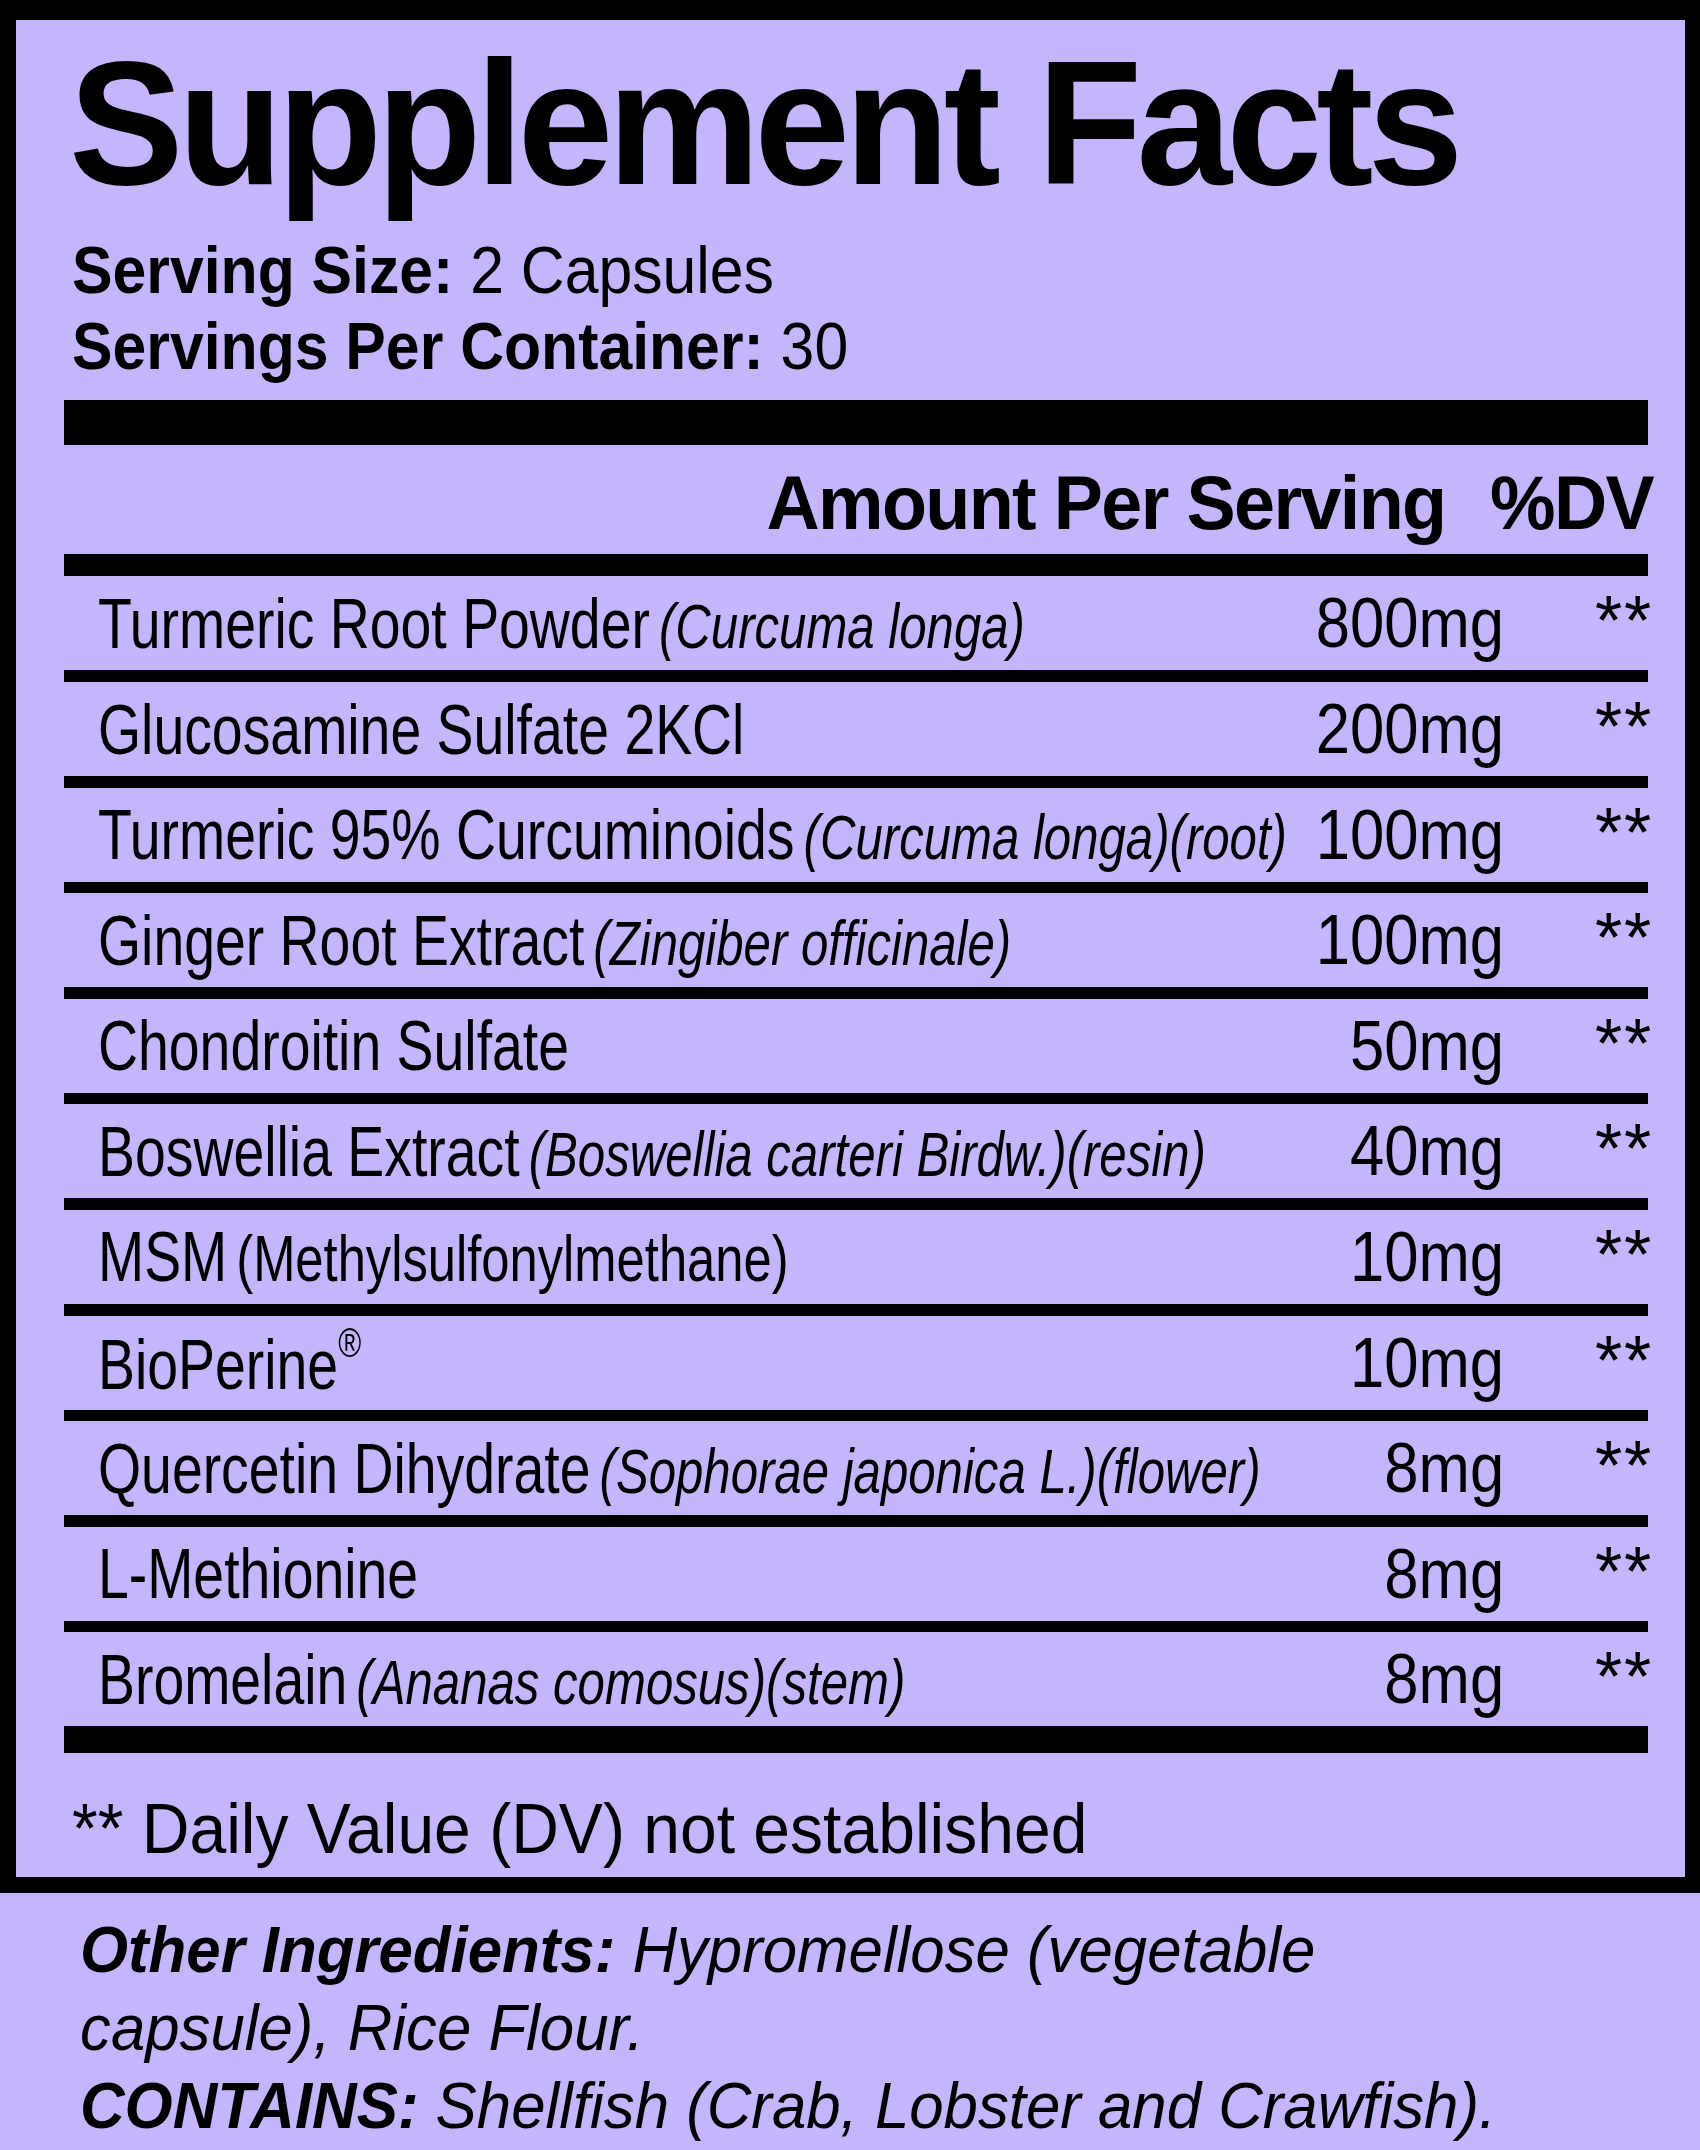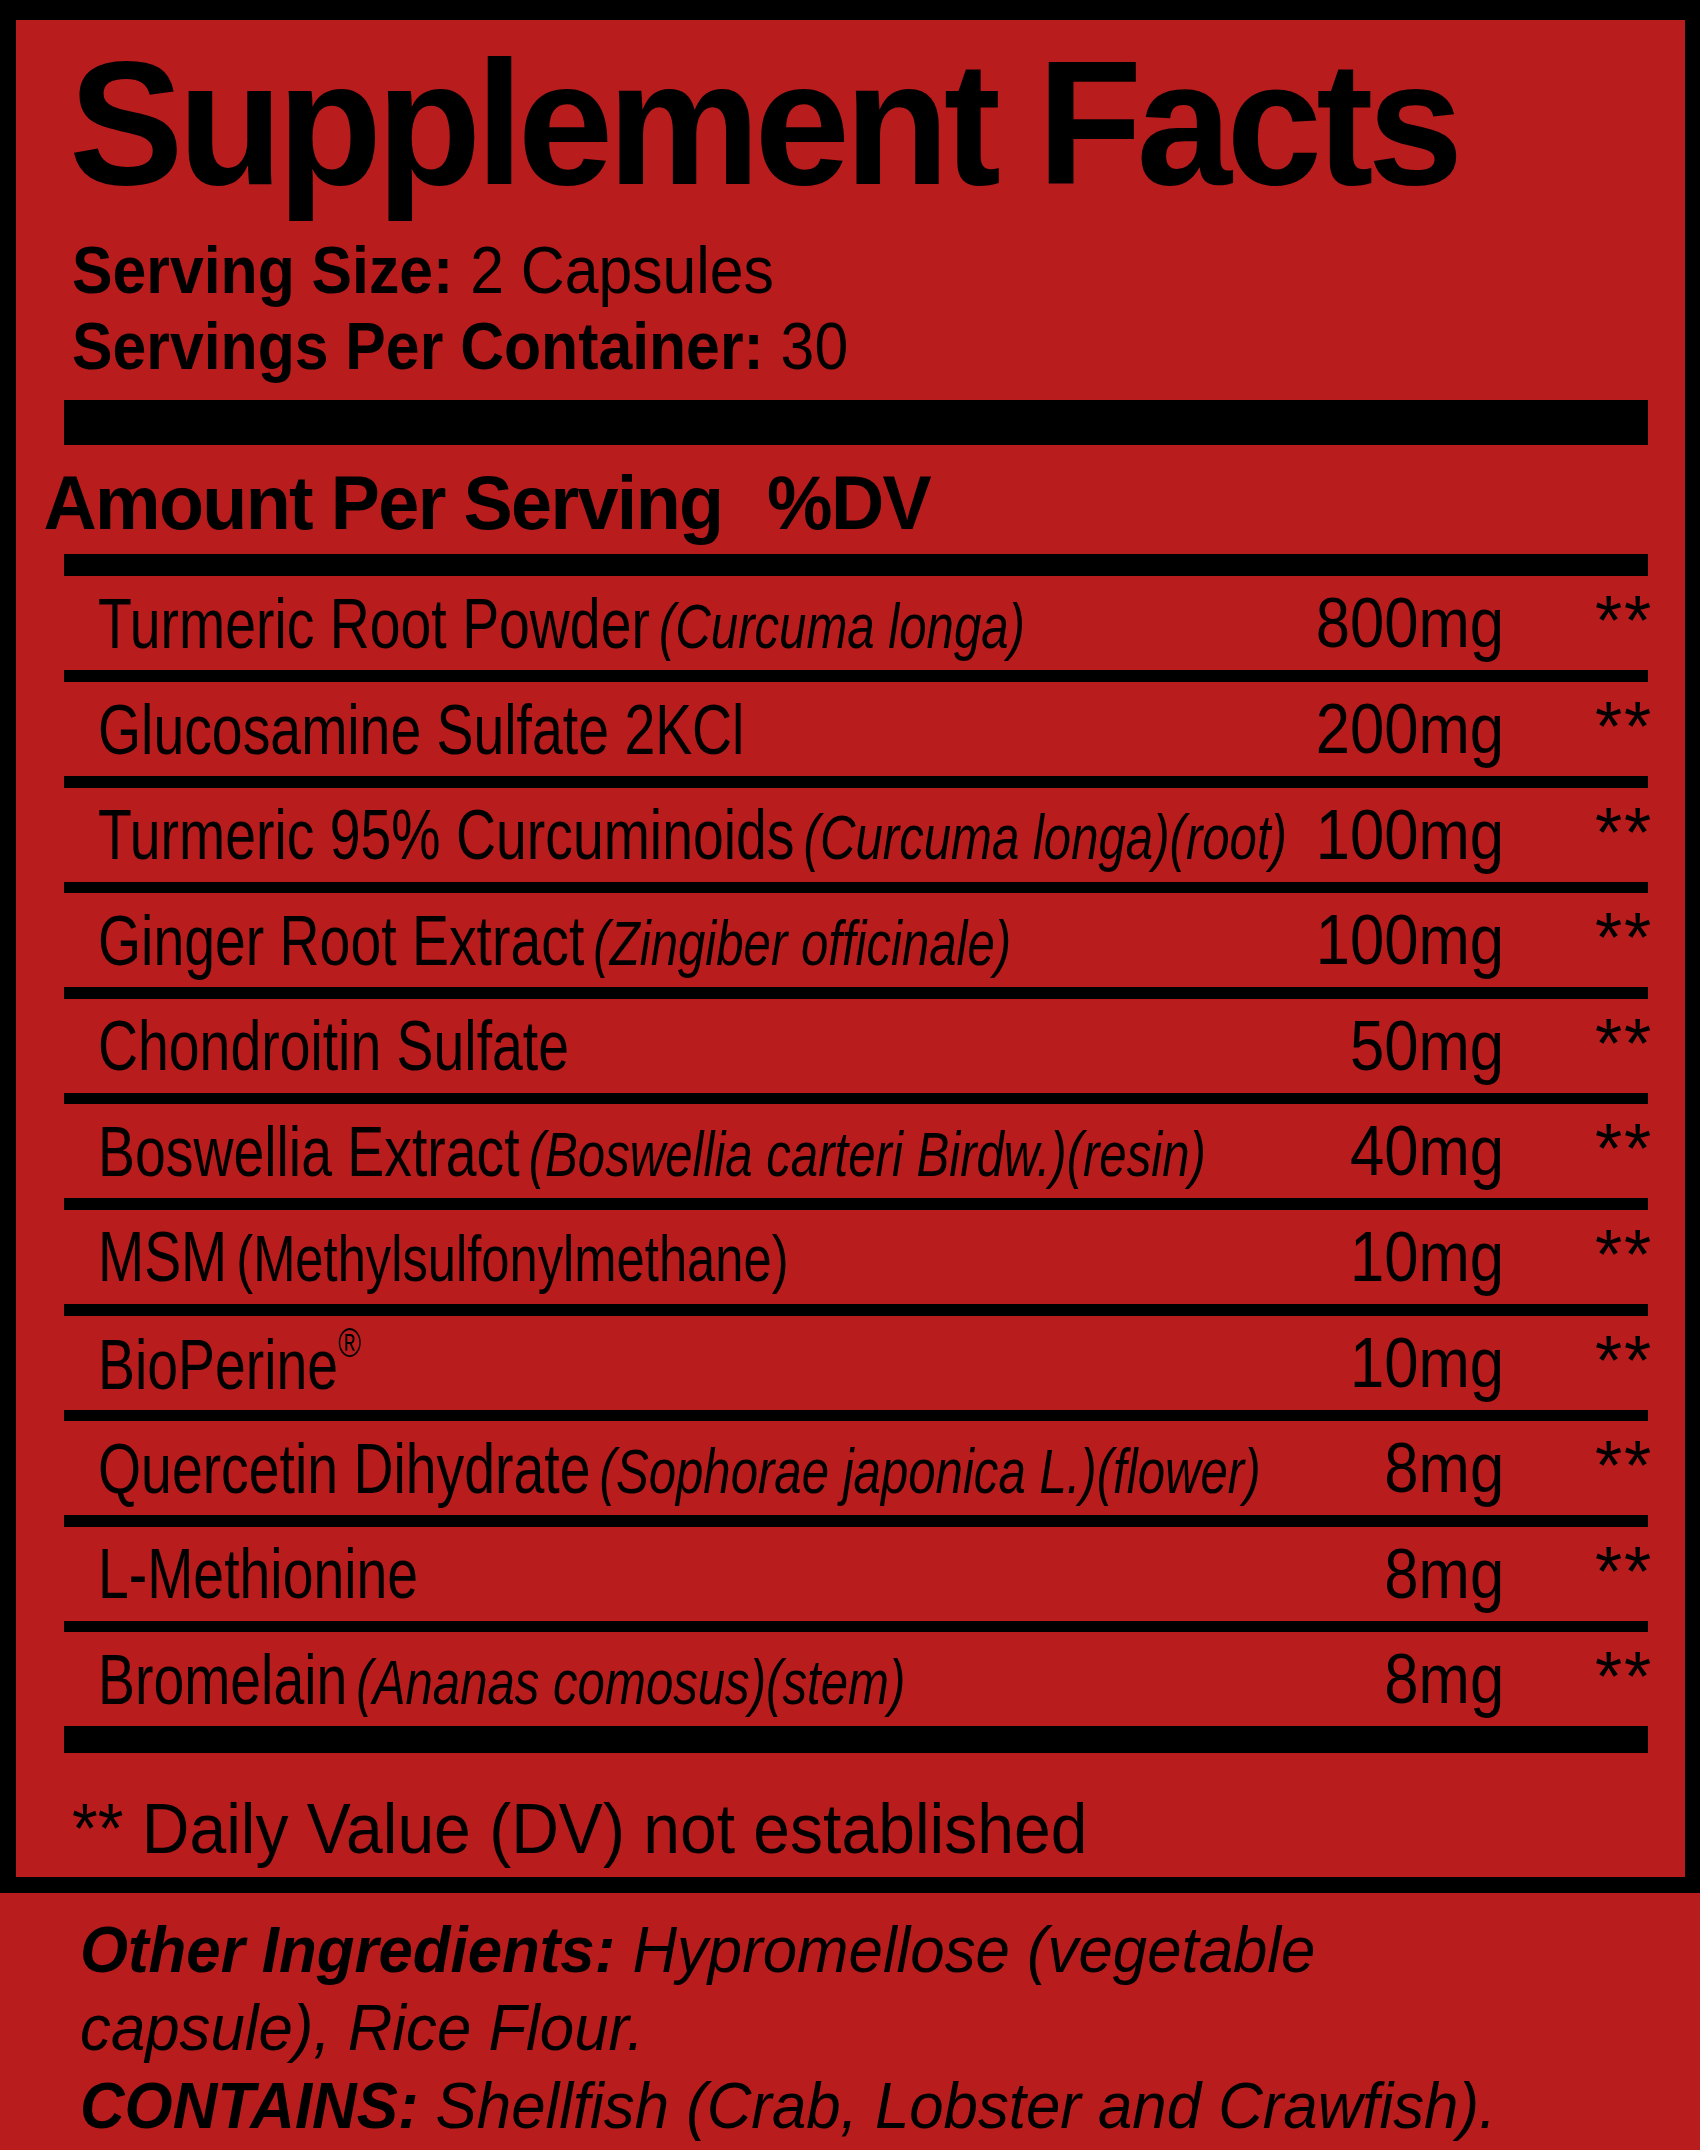--- a/index.html
+++ b/index.html
@@ -1,20 +1,20 @@
 <!DOCTYPE html>
 <html style="font-size:13.3px"><head>
 <meta charset="utf-8">
 <style>
   html, body { margin: 0; padding: 0; background: #ffffff; }
   .page {
     position: relative;
     width: 1701px;
     height: 2151px;
-    background: #b91c1c;
+    background: #c4b5fd;
     color: #000000;
     font-family: "Liberation Sans", sans-serif;
     overflow: hidden;
   }
   
   .panel {
     box-sizing: border-box;
     width: 1701px;
     height: 1893px;
     border: 16.6px solid #000000;
@@ -42,21 +42,21 @@
   }
   .sline b { font-weight: 700; }
   
   .bar { background: #000000; margin-left: 48px; margin-right: 37px; }
   .bar-thick { height: 45px; margin-top: 16.6px; }
   .bar-med   { height: 22.4px; }
   .bar-thin  { height: 11.6px; }
   .bar-end   { height: 26.6px; }
   
   .header-row {
-    text-align: left;
+    text-align: right;
     padding: 13.3px 32px 8.3px 0;
     white-space: nowrap;
   }
   .header-inner {
     display: inline-block;
     font-size: 76px;
     font-weight: 700;
     letter-spacing: -1.7px;
     transform: scaleX(0.97);
     transform-origin: 100% 50%;

